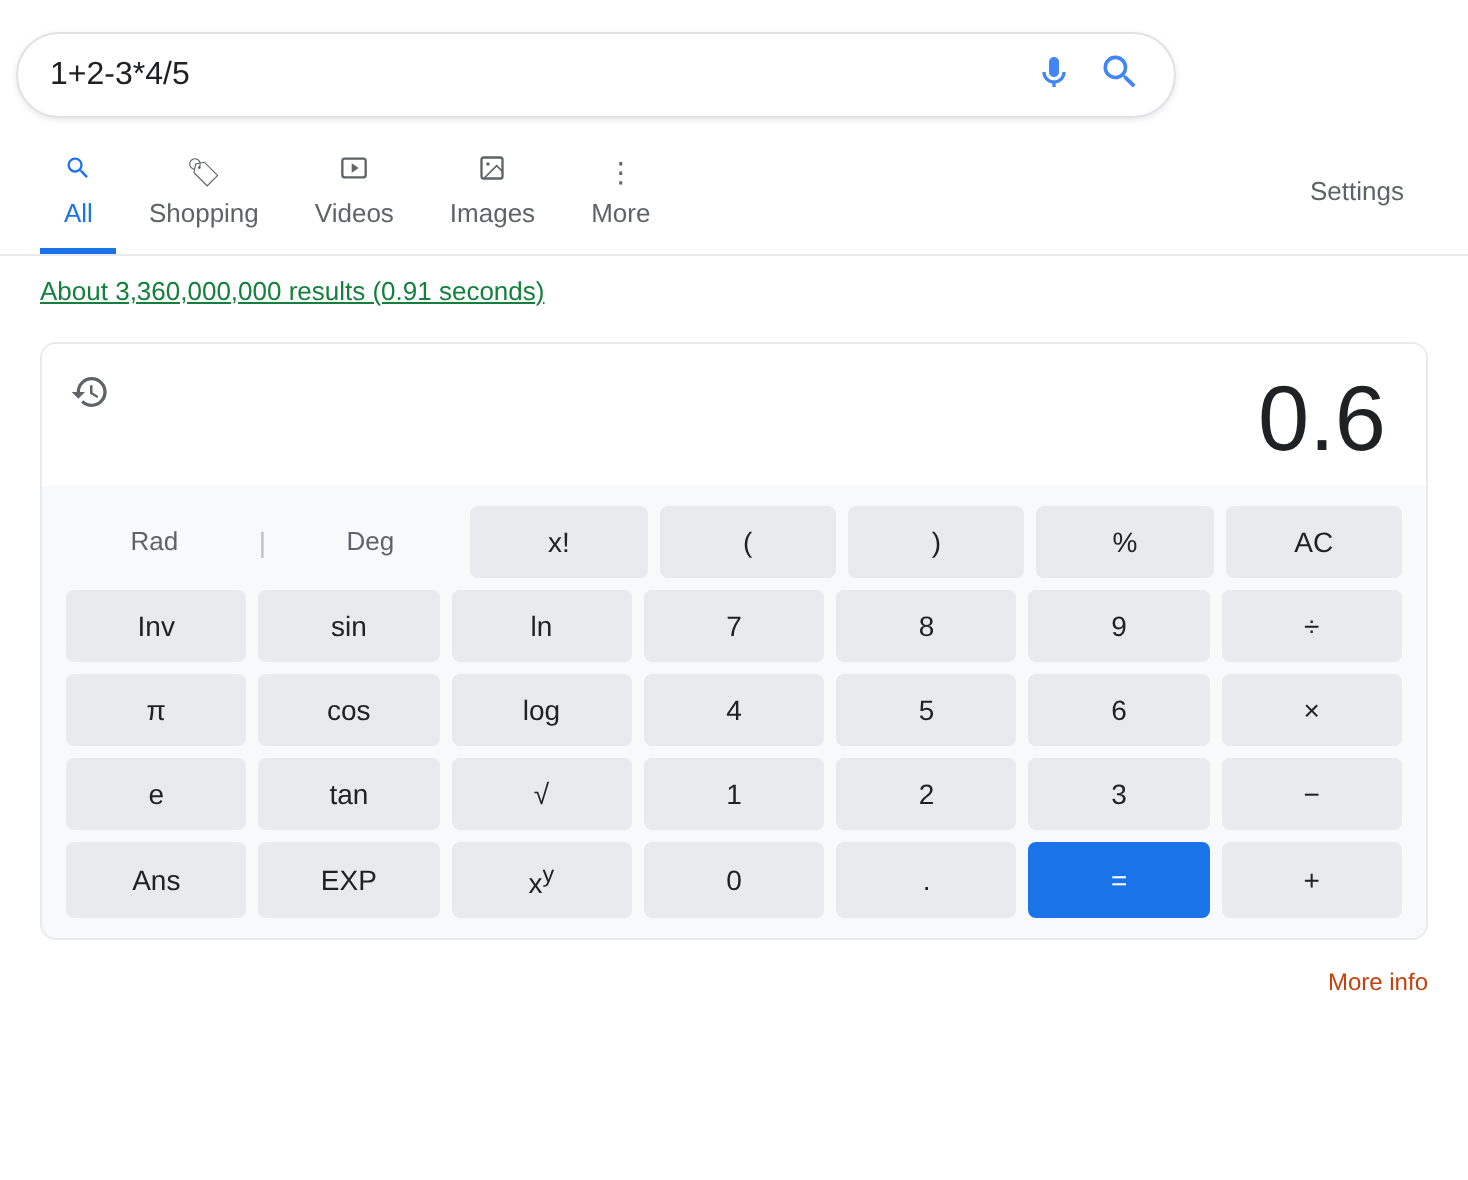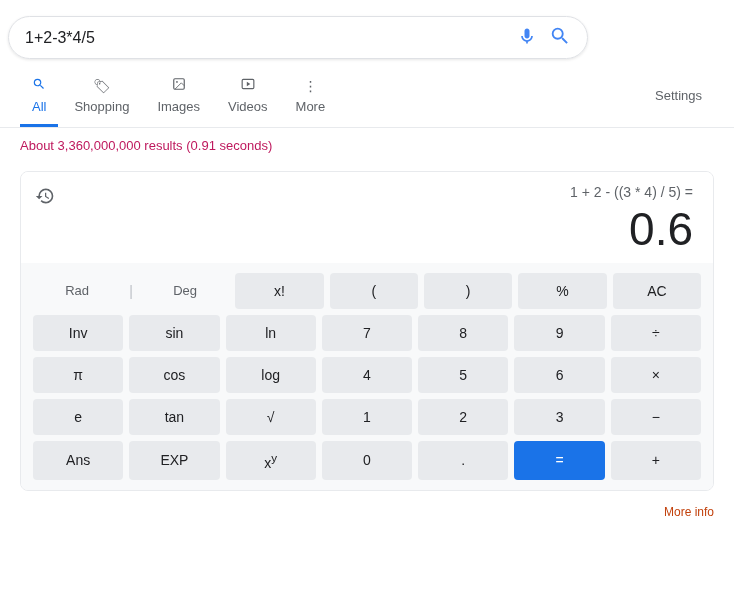--- a/index.html
+++ b/index.html
@@ -64,22 +64,23 @@
       border-bottom: 3px solid #1a73e8;
     }
     .nav-tab-icon {
       font-size: 14px;
     }
     .nav-spacer { flex: 1; }
 
     
     .results-count {
       padding: 10px 20px;
-      color: #be185d;
+      color: #15803d;
       font-size: 13px;
+      text-decoration: underline;
     }
 
     
     .calc-card {
       margin: 8px 20px;
       border: 1px solid #e8eaed;
       border-radius: 8px;
       overflow: hidden;
     }
 
@@ -203,35 +204,35 @@
     </span>
     <span>All</span>
   </div>
   <div class="nav-tab">
     <span class="nav-tab-icon">🏷</span>
     <span>Shopping</span>
   </div>
   <div class="nav-tab">
     <span class="nav-tab-icon">
       <svg width="14" height="14" viewBox="0 0 24 24">
+          <rect x="2" y="4" width="20" height="16" rx="2" fill="none" stroke="#5f6368" stroke-width="2"></rect>
+          <polygon points="10,8 16,12 10,16" fill="#5f6368"></polygon>
+        </svg>
+    </span>
+    <span>Videos</span>
+  </div>
+  <div class="nav-tab">
+    <span class="nav-tab-icon">
+      <svg width="14" height="14" viewBox="0 0 24 24">
           <rect x="3" y="3" width="18" height="18" rx="2" fill="none" stroke="#5f6368" stroke-width="2"></rect>
           <circle cx="8.5" cy="8.5" r="1.5" fill="#5f6368"></circle>
           <path d="M21 15l-5-5L5 21" stroke="#5f6368" stroke-width="1.5" fill="none"></path>
         </svg>
     </span>
     <span>Images</span>
-  </div>
-  <div class="nav-tab">
-    <span class="nav-tab-icon">
-      <svg width="14" height="14" viewBox="0 0 24 24">
-          <rect x="2" y="4" width="20" height="16" rx="2" fill="none" stroke="#5f6368" stroke-width="2"></rect>
-          <polygon points="10,8 16,12 10,16" fill="#5f6368"></polygon>
-        </svg>
-    </span>
-    <span>Videos</span>
   </div>
   <div class="nav-tab">
     <span class="nav-tab-icon">⋮</span>
     <span>More</span>
   </div>
   <div class="nav-spacer"></div>
   <div class="nav-tab">
     <span>Settings</span>
   </div>
 </div>
@@ -241,21 +242,20 @@
 </div>
 
 <div class="calc-card">
   <div class="calc-display">
     <div class="calc-history-icon">
       <svg width="20" height="20" viewBox="0 0 24 24">
         <path d="M13 3a9 9 0 0 0-9 9H1l3.89 3.89.07.14L9 12H6c0-3.87 3.13-7 7-7s7 3.13 7 7-3.13 7-7 7c-1.93 0-3.68-.79-4.94-2.06l-1.42 1.42A8.954 8.954 0 0 0 13 21a9 9 0 0 0 0-18z" fill="#5f6368"></path>
         <path d="M12 8v5l4.28 2.54.72-1.21-3.5-2.08V8H12z" fill="#5f6368"></path>
       </svg>
     </div>
-    <div class="calc-expression">1 + 2 - ((3 * 4) / 5) =</div>
     <div class="calc-result">0.6</div>
   </div>
 
   <div class="calc-buttons">
 
     <div class="calc-row">
       <button class="calc-btn mode-btn">Rad</button>
       <span class="mode-separator">|</span>
       <button class="calc-btn mode-btn">Deg</button>
       <button class="calc-btn">x!</button>

